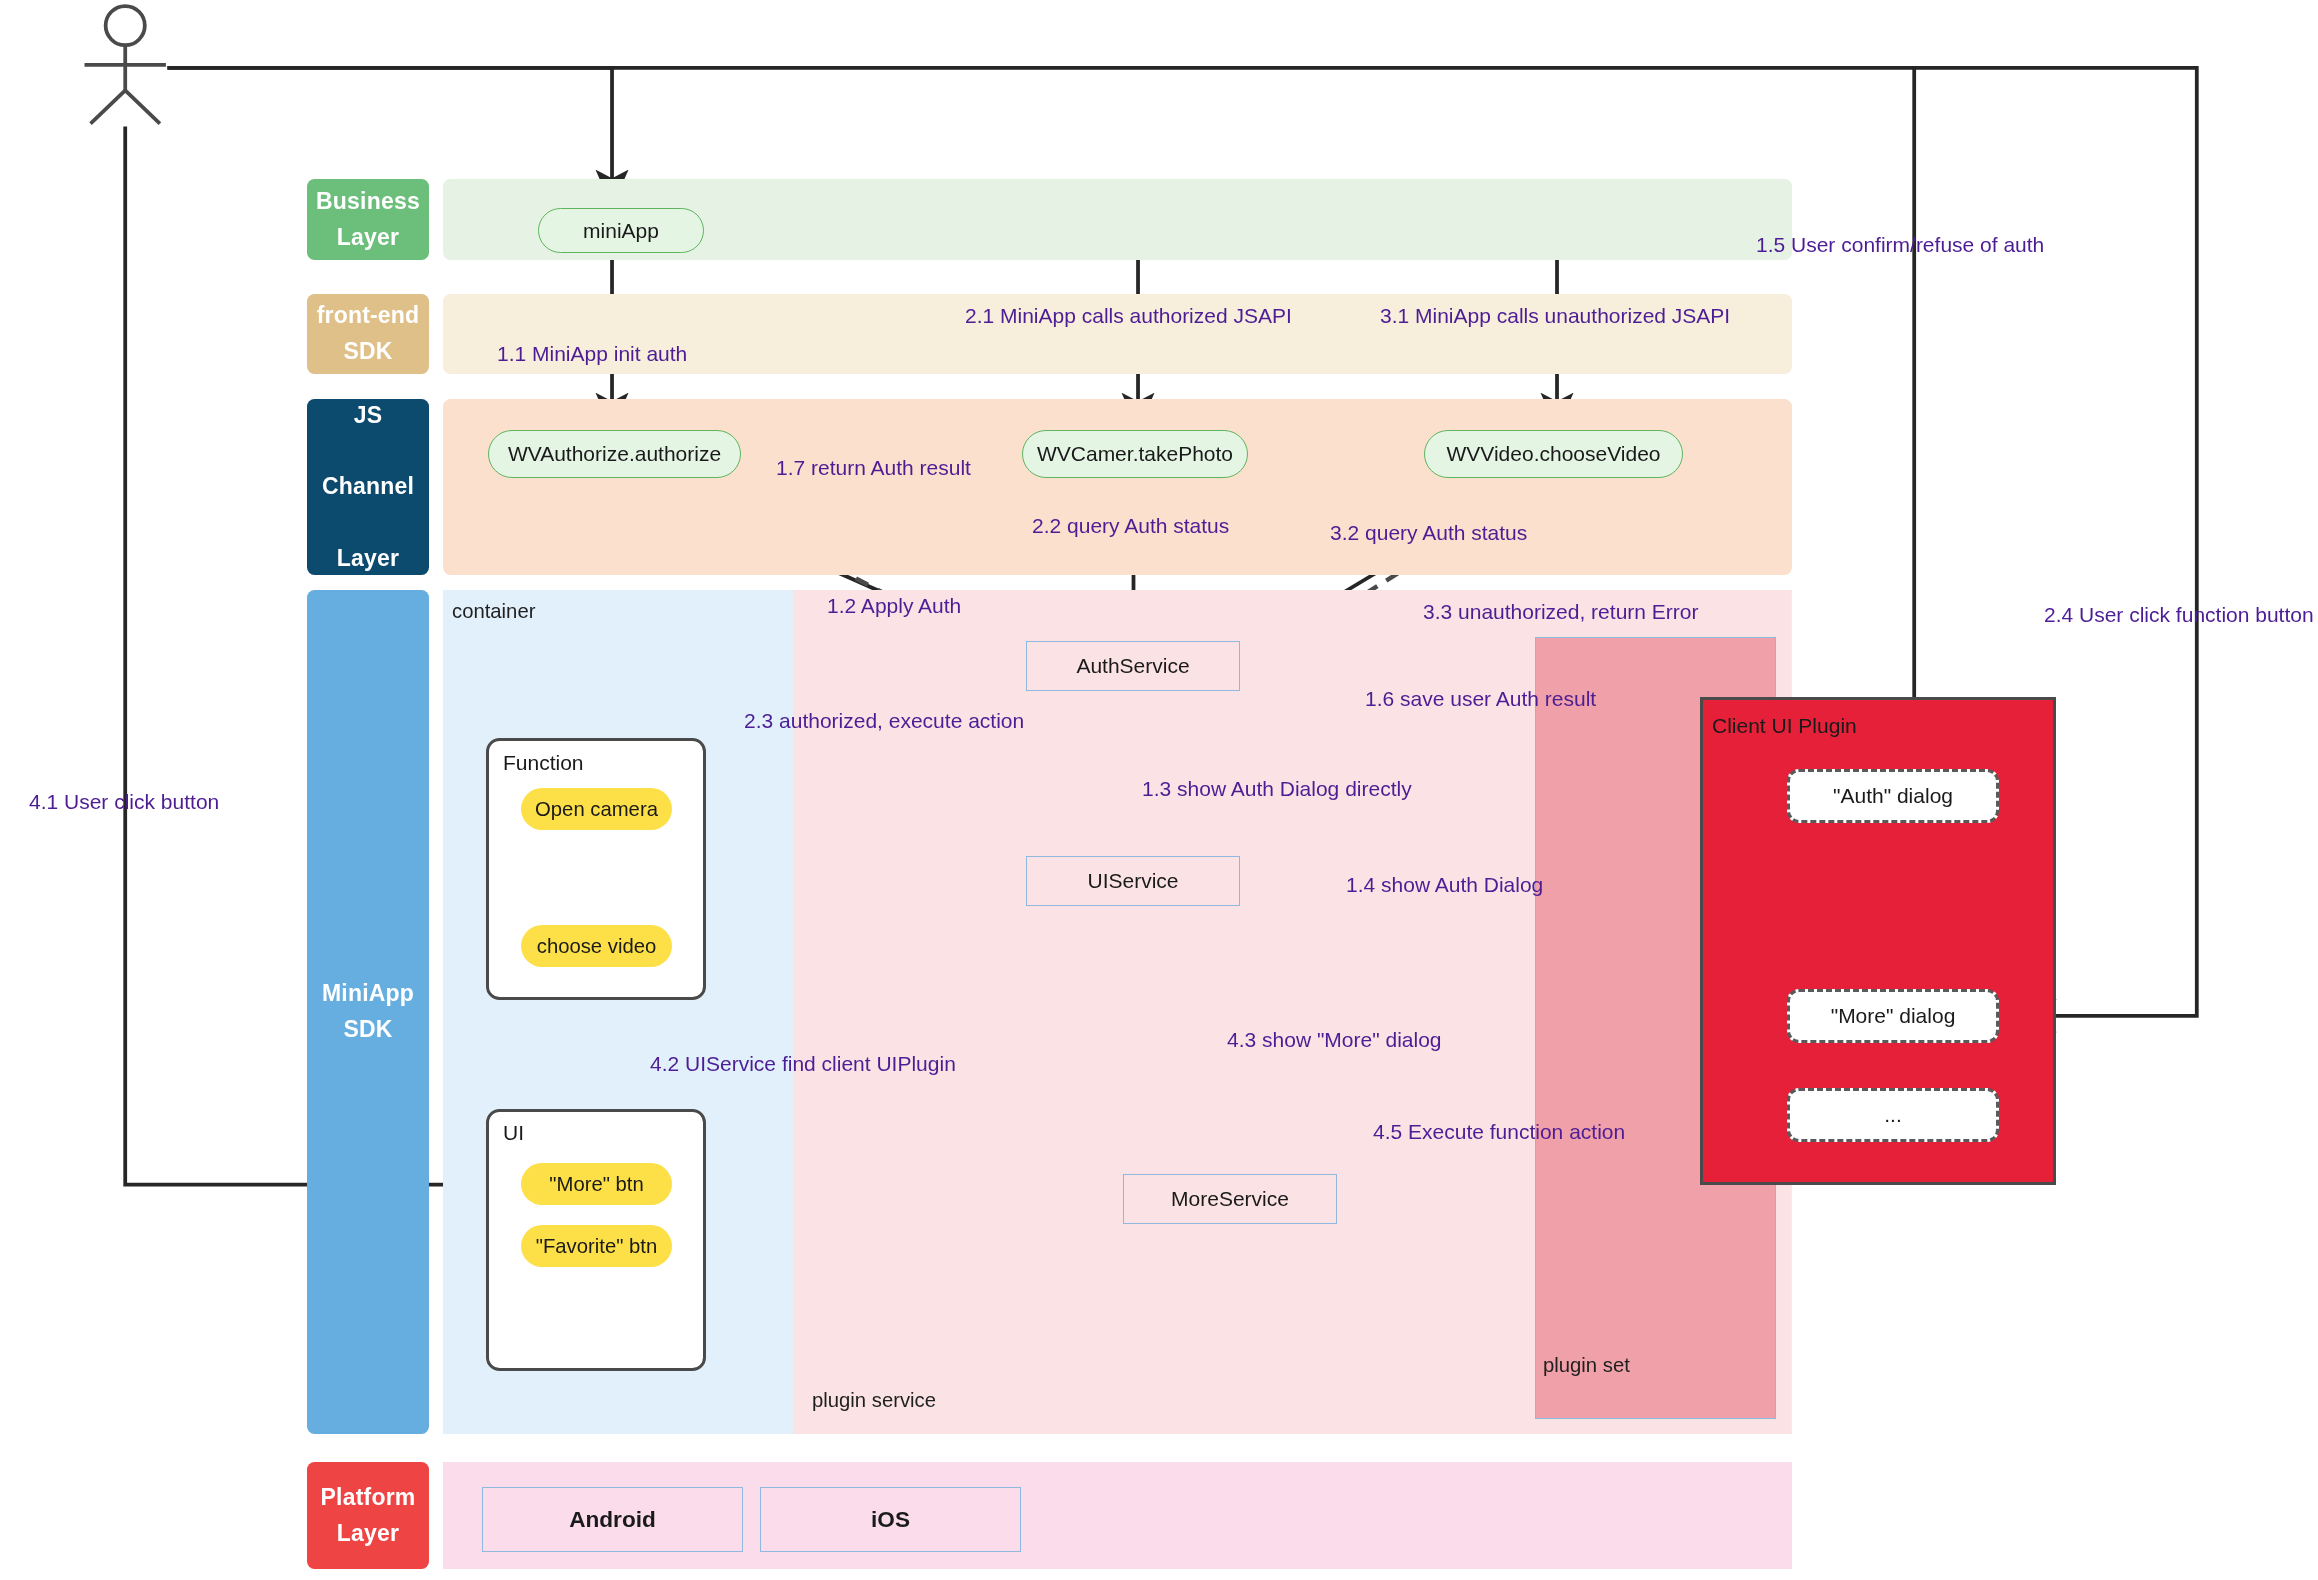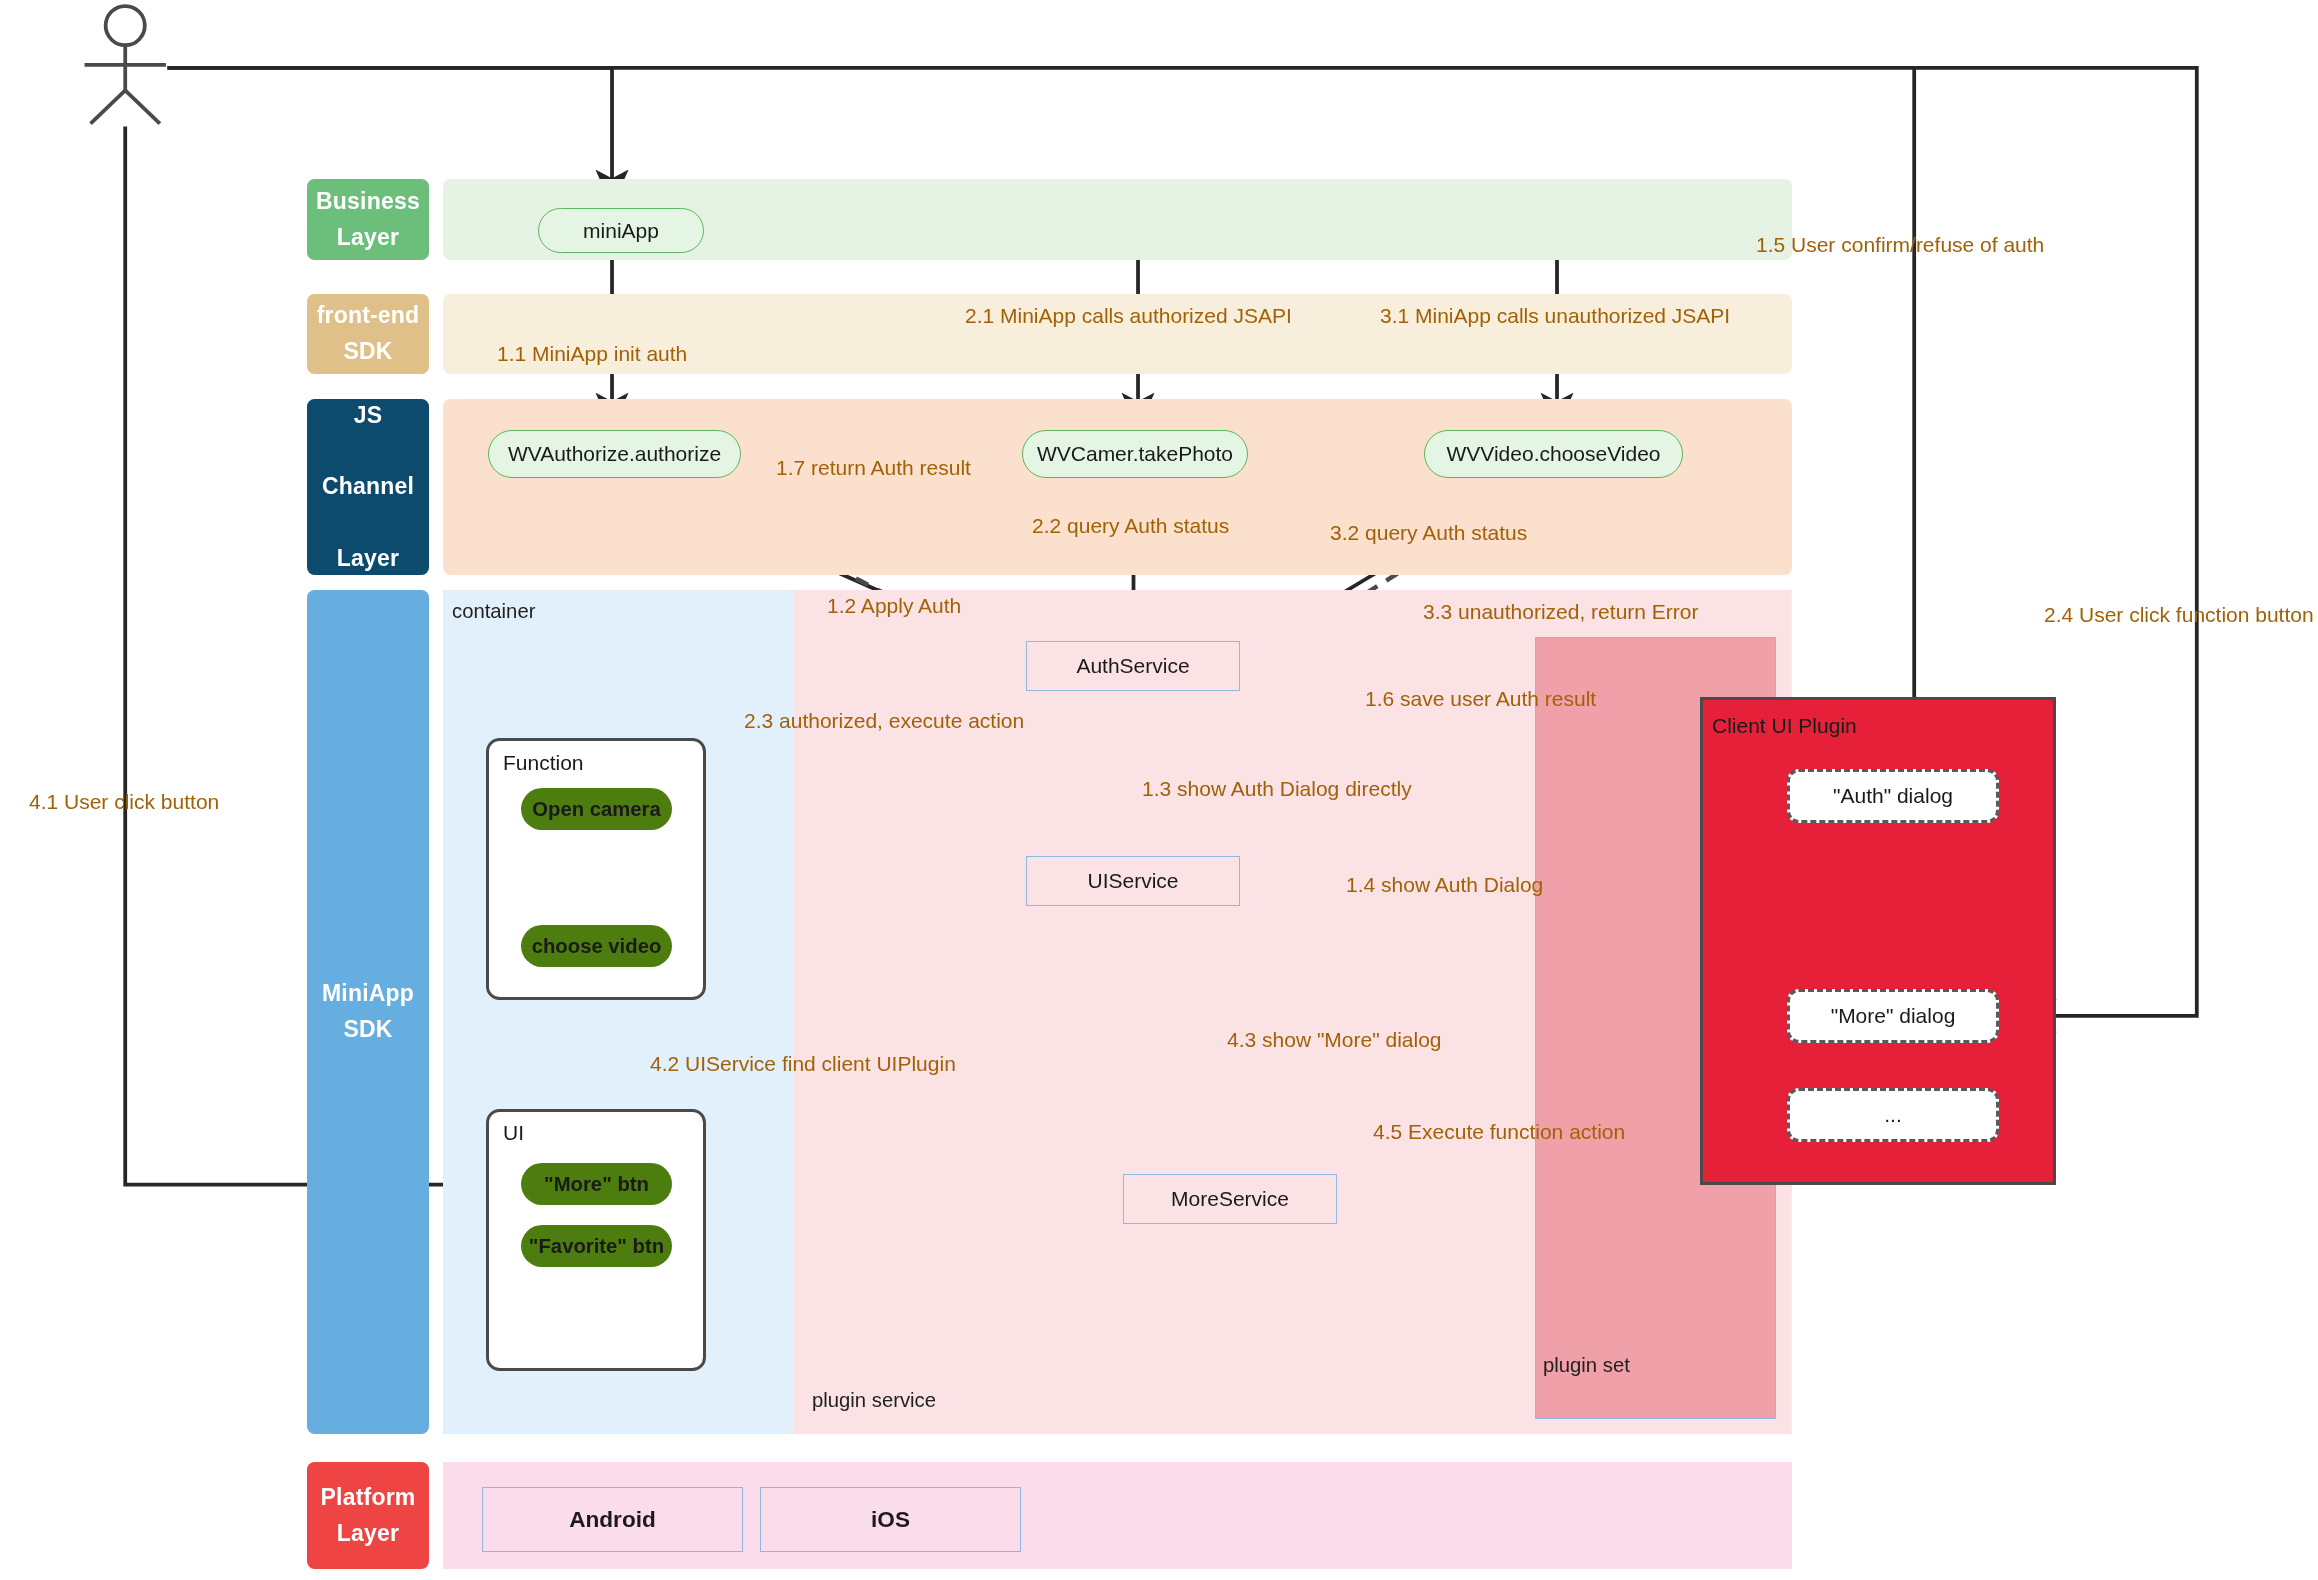--- a/index.html
+++ b/index.html
@@ -21,33 +21,33 @@
   .stadium{position:absolute;display:flex;align-items:center;justify-content:center;
     background:#E4F5E4;border:1.5px solid #5FB55F;border-radius:753px;
     font-size:21px;color:#1a1a1a;white-space:nowrap;box-sizing:border-box;}
   .rectnode{position:absolute;display:flex;align-items:center;justify-content:center;
     background:#FBE2E5;border:1.5px solid #8FB8DE;font-size:21px;color:#1a1a1a;
     white-space:nowrap;box-sizing:border-box;}
   .groupbox{position:absolute;background:#ffffff;border:3px solid #4A4A4A;border-radius:13.6px;
     box-sizing:border-box;}
   .groupbox-title{position:absolute;font-size:21px;color:#1a1a1a;white-space:nowrap;}
   .pill{position:absolute;display:flex;align-items:center;justify-content:center;
-    background:#4d7c0f;border-radius:753px;font-size:20.3px;color:#1a1a1a;
-    white-space:nowrap;box-sizing:border-box;font-weight:bold;}
+    background:#fde047;border-radius:753px;font-size:20.3px;color:#1a1a1a;
+    white-space:nowrap;box-sizing:border-box;}
   .dashbox{position:absolute;display:flex;align-items:center;justify-content:center;
     background:#ffffff;border:3px dashed #5A5A5A;border-radius:12px;
     font-size:21px;color:#1a1a1a;white-space:nowrap;box-sizing:border-box;}
   .platbox{position:absolute;display:flex;align-items:center;justify-content:center;
     background:#FBDCEA;border:1.5px solid #8FB8DE;font-size:22.6px;font-weight:bold;
     color:#1a1a1a;white-space:nowrap;box-sizing:border-box;}
   .redbox{position:absolute;background:#E52038;border:3px solid #4A4A4A;box-sizing:border-box;}
   .redbox-title{position:absolute;font-size:21px;color:#1a1a1a;white-space:nowrap;}
 
   
-  .elabel{position:absolute;font-size:21px;color:#a16207;white-space:nowrap;
+  .elabel{position:absolute;font-size:21px;color:#4c1d95;white-space:nowrap;
     background:transparent;line-height:1;}
 </style>
 </head>
 <body>
 
 <div id="stage">
 
   <svg id="svgLayer" viewBox="0 0 3077 2098">
     <defs>
       <marker id="arrS" markerWidth="11" markerHeight="11" refX="9.4" refY="5" orient="auto" markerUnits="strokeWidth">

